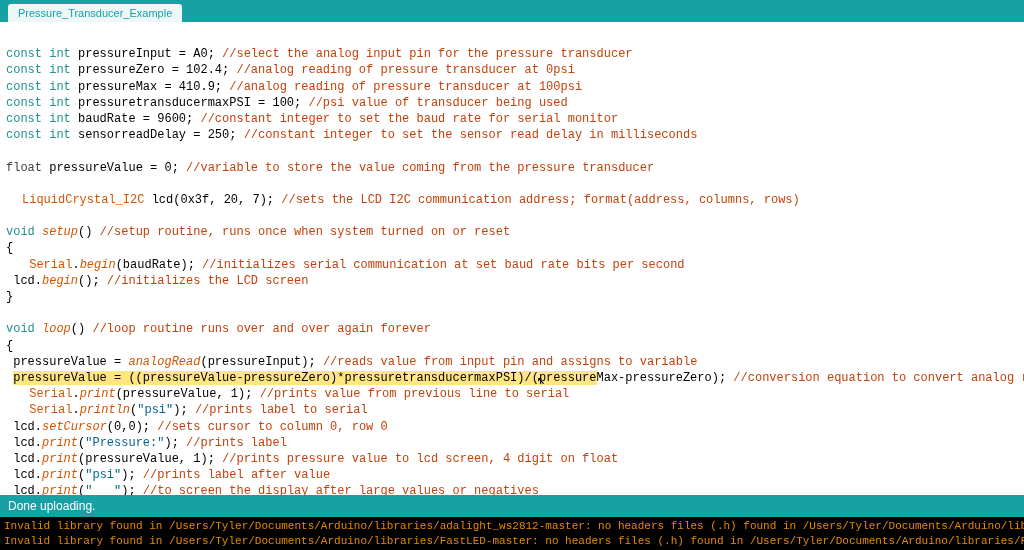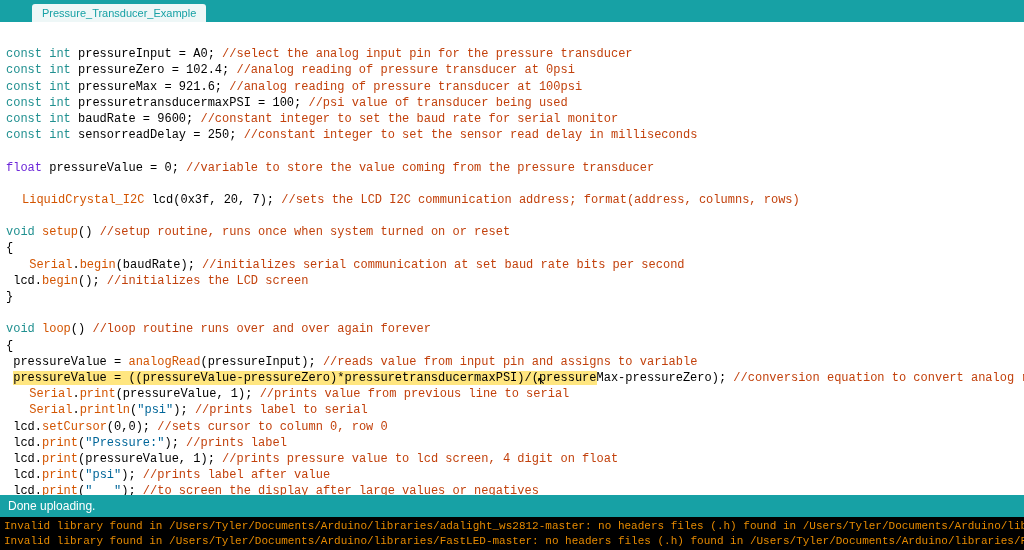--- a/index.html
+++ b/index.html
@@ -21,37 +21,36 @@
       padding-left: 8px;
     }
     .tab {
       background: #eef7f7;
       padding: 3px 10px;
       font-size: 11px;
       color: #17a1a5;
       border-top-left-radius: 3px;
       border-top-right-radius: 3px;
       font-family: Arial, sans-serif;
-      margin-left: 24px;
     }
     .code-area {
       flex: 1;
       padding: 8px 6px;
       line-height: 1.35;
       white-space: pre;
       overflow: hidden;
       background: #fff;
     }
-    .kw-type { color: #6d28d9; }
+    .kw-type { color: #404040; }
     .kw-const { color: #209090; }
     .kw-void { color: #209090; }
     .ident { color: #000; }
     .comment { color: #c2410c; }
     .classref { color: #d35400; margin-left: 16px; }
-    .func { color: #d35400; }
+    .func { color: #d35400; font-style: italic; }
     .string { color: #006699; }
     .hl { background: #ffe680; }
     .status-bar {
       background: #17a1a5;
       color: #fff;
       font-family: Arial, sans-serif;
       font-size: 12px;
       padding: 4px 8px;
       height: 22px;
     }
@@ -74,21 +73,21 @@
 </head>
 <body>
 
 <div class="tab-bar">
   <div class="tab"><span>Pressure_Transducer_Example</span></div>
 </div>
 
 <div class="code-area">
 <span class="kw-const">const int</span> <span class="ident">pressureInput</span> <span>= A0;</span> <span class="comment">//select the analog input pin for the pressure transducer</span>
 <span class="kw-const">const int</span> <span class="ident">pressureZero</span> <span>= 102.4;</span> <span class="comment">//analog reading of pressure transducer at 0psi</span>
-<span class="kw-const">const int</span> <span class="ident">pressureMax</span> <span>= 921.6;</span> <span class="comment">//analog reading of pressure transducer at 100psi</span>
+<span class="kw-const">const int</span> <span class="ident">pressureMax</span> <span>= 410.9;</span> <span class="comment">//analog reading of pressure transducer at 100psi</span>
 <span class="kw-const">const int</span> <span class="ident">pressuretransducermaxPSI</span> <span>= 100;</span> <span class="comment">//psi value of transducer being used</span>
 <span class="kw-const">const int</span> <span class="ident">baudRate</span> <span>= 9600;</span> <span class="comment">//constant integer to set the baud rate for serial monitor</span>
 <span class="kw-const">const int</span> <span class="ident">sensorreadDelay</span> <span>= 250;</span> <span class="comment">//constant integer to set the sensor read delay in milliseconds</span>
 
 <span class="kw-type">float</span> <span class="ident">pressureValue</span> <span>= 0;</span> <span class="comment">//variable to store the value coming from the pressure transducer</span>
 
 <span class="classref">LiquidCrystal_I2C</span> <span>lcd(0x3f, 20, 7);</span> <span class="comment">//sets the LCD I2C communication address; format(address, columns, rows)</span>
 
 <span class="kw-void">void</span> <span class="func">setup</span><span>()</span> <span class="comment">//setup routine, runs once when system turned on or reset</span>
 <span>{</span>

